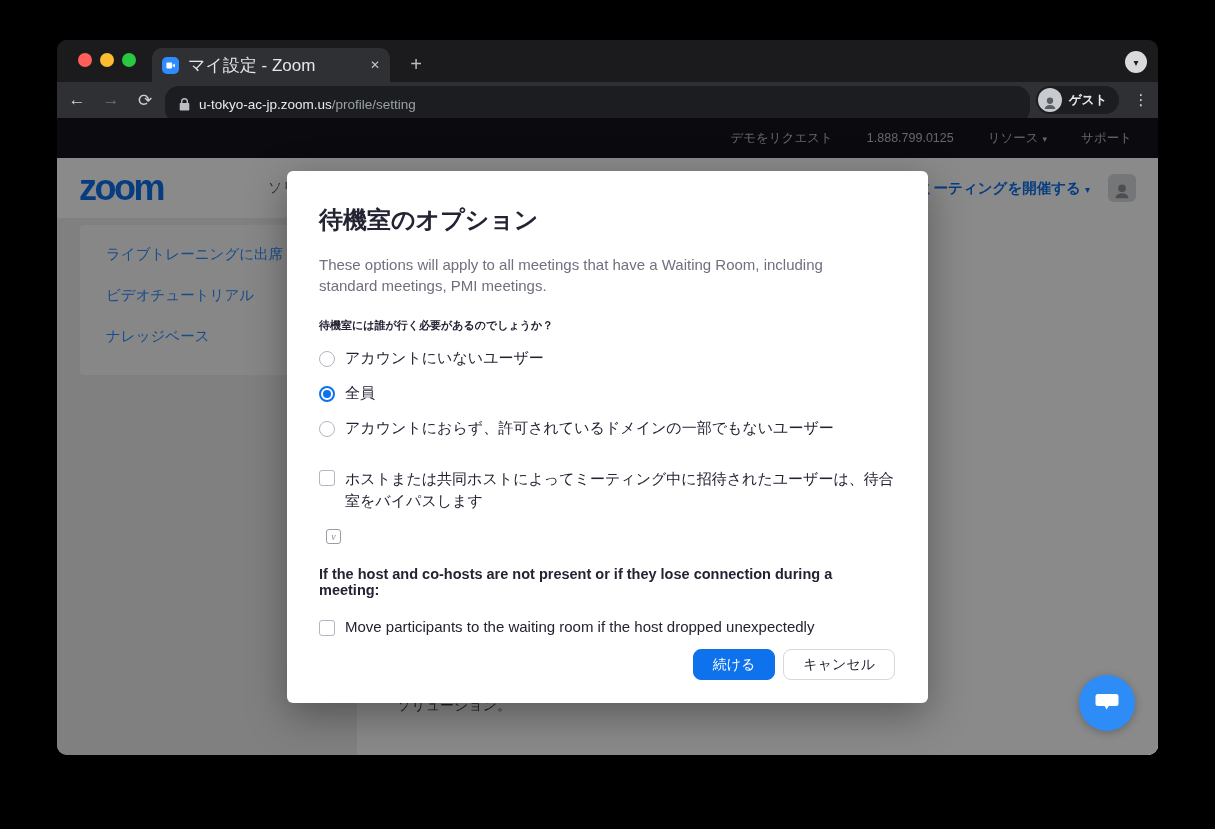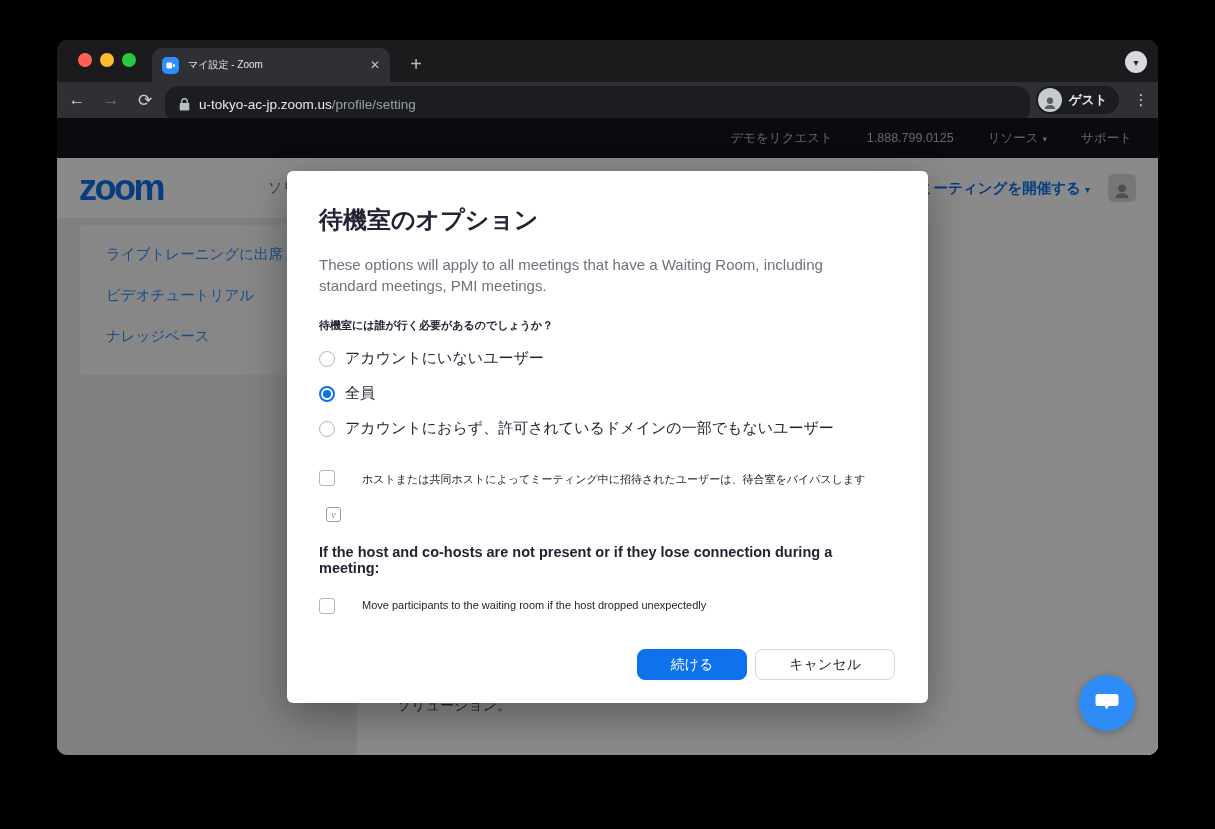--- a/index.html
+++ b/index.html
@@ -14,21 +14,21 @@
   
   .tabstrip { position:relative; height:42px; background:#1b1b1e; }
   .traffic { position:absolute; top:13px; left:21px; display:flex; gap:8px; }
   .traffic span { width:14px; height:14px; border-radius:50%; display:block; }
   .tl-red { background:#ff5f57; } .tl-yellow { background:#febc2e; } .tl-green { background:#28c840; }
   .tab { position:absolute; left:95px; top:8px; width:238px; height:34px; background:#2f3034;
          border-radius:10px 10px 0 0; display:flex; align-items:center; padding:0 10px; }
   .favicon { width:17px; height:17px; border-radius:5px; background:#2d8cff;
              display:flex; align-items:center; justify-content:center; flex:0 0 auto; }
   .favicon svg { width:11px; height:11px; }
-  .tab-title { margin-left:9px; font-size:10px; color:#e4e6ea; white-space:nowrap;
+  .tab-title { margin-left:9px; font-size:17px; color:#e4e6ea; white-space:nowrap;
                overflow:hidden; flex:1; }
   .tab-close { color:#c2c5c9; font-size:12px; margin-left:8px; cursor:default; }
   .newtab { position:absolute; left:345px; top:10px; width:28px; height:28px; color:#b9bcc0;
             font-size:20px; display:flex; align-items:center; justify-content:center; }
   .tabsearch { position:absolute; left:1068px; top:11px; width:22px; height:22px; border-radius:50%;
                background:#d8dadd; color:#1f2023; font-size:10px; display:flex;
                align-items:center; justify-content:center; }
 
   
   .toolbar { position:relative; height:36px; background:#2f3034; display:flex; align-items:center; }
@@ -82,28 +82,28 @@
   .radio { width:16px; height:16px; border-radius:50%; border:1px solid #b5b5c3; background:#fff;
            flex:0 0 auto; position:relative; }
   .radio.sel { border:2px solid #0e72ed; }
   .radio.sel::after { content:""; position:absolute; left:2px; top:2px; width:8px; height:8px;
                       border-radius:50%; background:#0e72ed; }
   .radio-label { margin-left:10px; font-size:15px; color:#232333; }
   .check-row { display:flex; align-items:flex-start; margin-top:30px; }
   .check-row.en { margin-top:18px; align-items:center; }
   .checkbox { width:16px; height:16px; border-radius:3px; border:1px solid #b5b5c3; background:#fff;
               flex:0 0 auto; margin-top:2px; }
-  .check-label { margin-left:27px; font-size:11px; line-height:22px; color:#232333; max-width:552px; }
+  .check-label { margin-left:10px; font-size:15px; line-height:22px; color:#232333; max-width:552px; }
   .broken-img { margin:17px 0 0 7px; width:15px; height:15px; border:1px solid #9a9aa6; border-radius:3px;
                 font-family:"Liberation Serif",serif; font-style:italic; font-size:10px; color:#8a8a96;
                 display:flex; align-items:center; justify-content:center; }
   .m-heading-en { margin-top:22px; font-size:14.5px; font-weight:700; color:#232333; }
   .m-buttons { position:absolute; right:33px; bottom:23px; display:flex; gap:8px; }
   .btn { height:31px; border-radius:8px; font-size:14px; display:flex; align-items:center;
-         justify-content:center; padding:0 33px; white-space:nowrap; }
+         justify-content:center; padding:0 19px; white-space:nowrap; }
   .btn-primary { background:#0e72ed; color:#fff; border:1px solid #0e72ed; }
   .btn-secondary { background:#fff; color:#232333; border:1px solid #d7d7de; }
 
   
   .chatbtn { position:absolute; left:1022px; top:557px; width:56px; height:56px; border-radius:50%;
              background:#2e8cf6; z-index:30; display:flex; align-items:center; justify-content:center;
              box-shadow:0 2px 8px rgba(0,0,0,.25); }
 </style>
 </head>
 <body>

